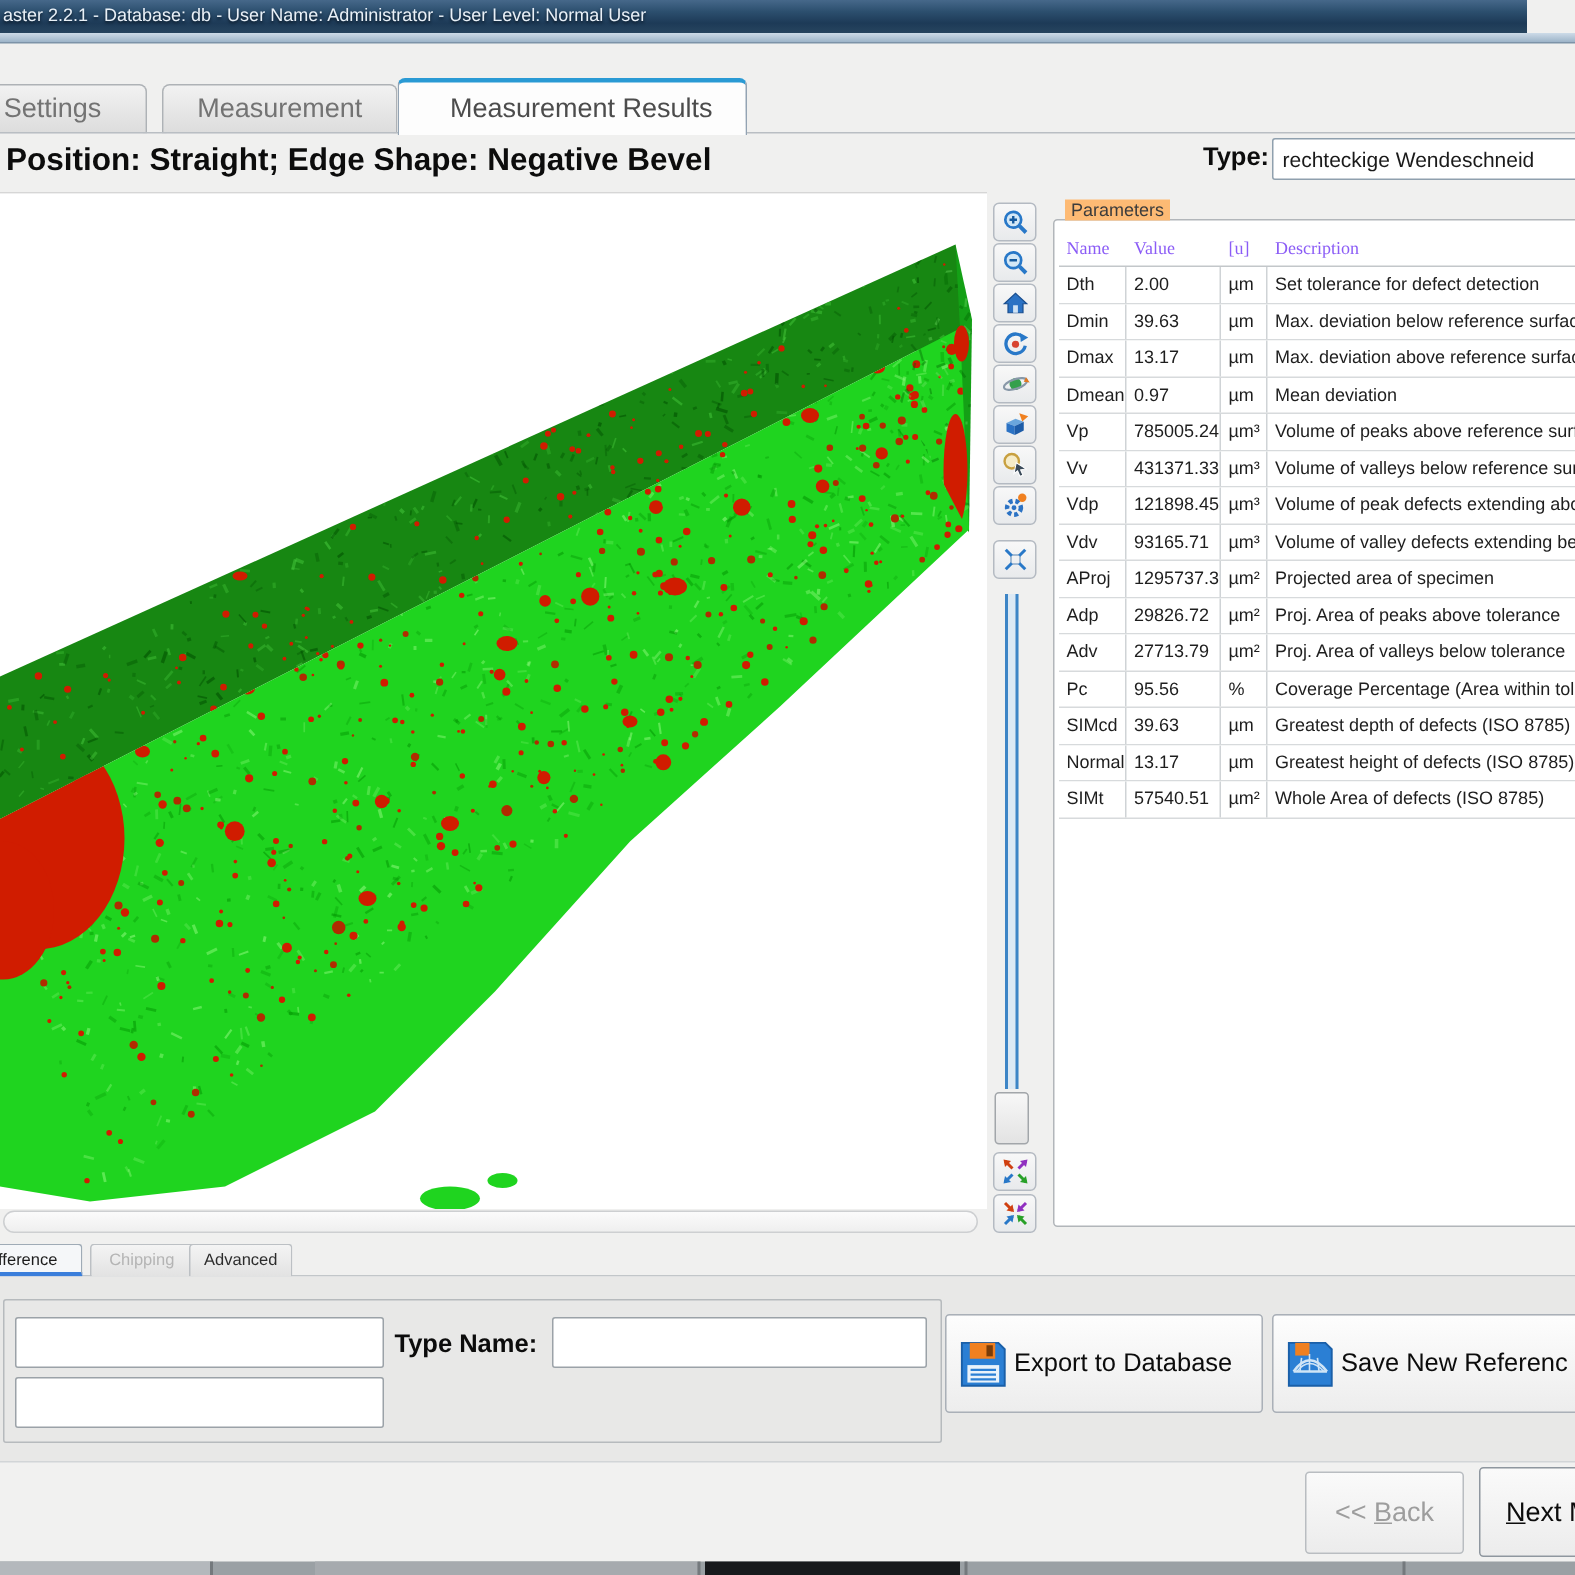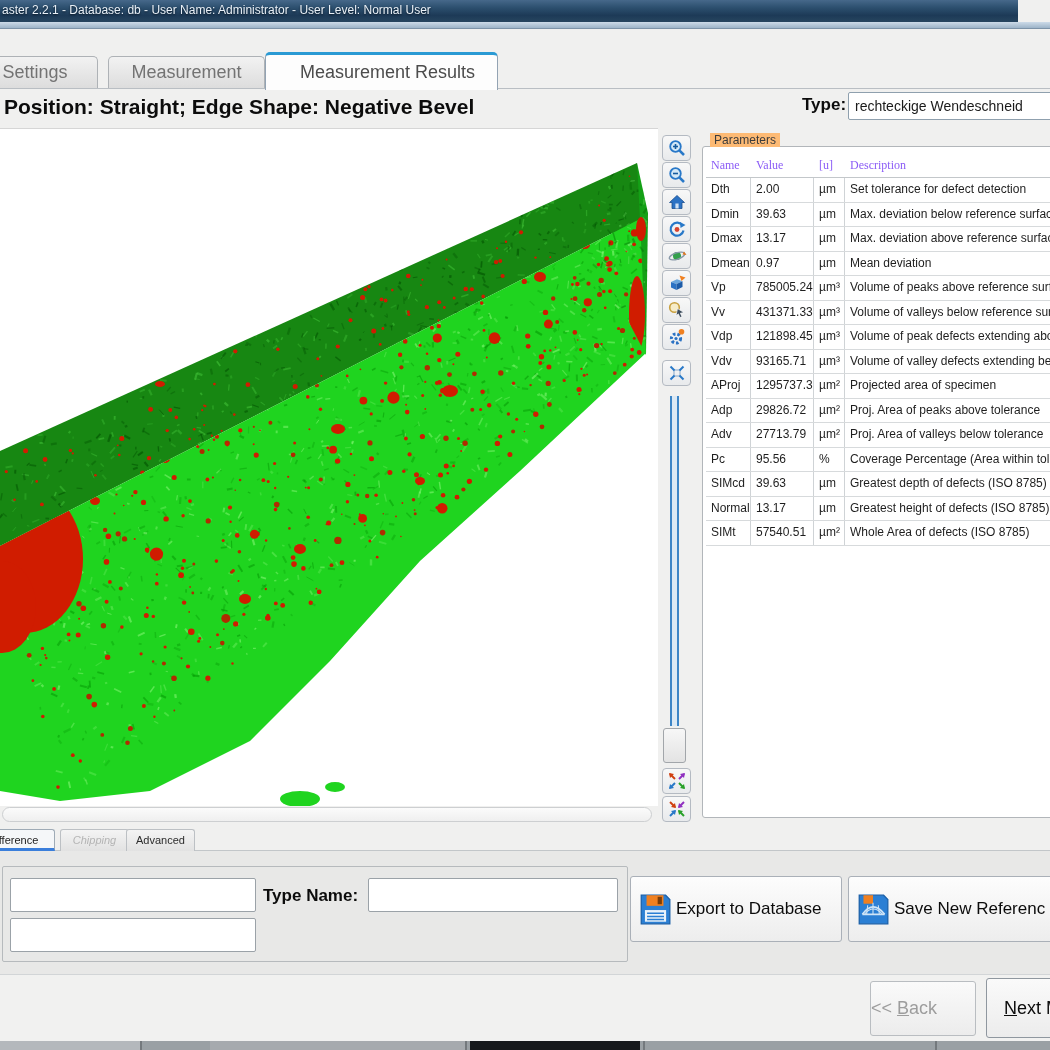--- a/index.html
+++ b/index.html
@@ -62,21 +62,21 @@
   .pcell.c2{width:31px;}
   .pcell.c3{width:213px;border-right:none;}
   .prow.hdr .pcell{border-right:none;color:#8b5cf6;font-family:Liberation Serif, serif;}
 
   
   #btabstrip{left:0;top:826px;width:1050px;height:25px;background:#f0f0ef;border-bottom:1px solid #c2c6c9;box-sizing:border-box;}
   .btab{position:absolute;top:829px;height:22px;box-sizing:border-box;font-size:11px;text-align:center;
     line-height:20px;background:linear-gradient(#f4f4f4,#e2e2e2);border:1px solid #bcc0c4;border-bottom:none;
     border-radius:3px 3px 0 0;color:#2c2c2c;white-space:nowrap;overflow:hidden;}
   #btab1{left:-18px;width:73px;background:#f5f7f9;border:1px solid #9fabb6;border-bottom:3px solid #3a7edb;color:#1c1c1c;}
-  #btab2{left:60px;width:69px;color:#b4b4b4;font-style:italic;}
+  #btab2{left:60px;width:69px;color:#b4b4b4;}
   #btab3{left:126px;width:69px;}
 
   
   #formarea{left:0;top:851px;width:1050px;height:123px;background:#e8e8e7;}
   #formgroup{left:2px;top:866px;width:626px;height:96px;border:1px solid #b6babd;border-radius:2px;box-sizing:border-box;}
   .field{position:absolute;background:#fff;border:1px solid #9ba2a8;border-radius:2px;box-sizing:border-box;
     font-size:14px;padding:0 6px;color:#111;}
   #field1{left:10px;top:878px;width:246px;height:34px;}
   #field3{left:10px;top:918px;width:246px;height:34px;}
   #typenamefield{left:368px;top:878px;width:250px;height:34px;}
@@ -85,21 +85,21 @@
   .bigbtn{position:absolute;top:876px;height:66px;box-sizing:border-box;display:flex;align-items:center;
     background:linear-gradient(#fdfdfd,#ededed);border:1px solid #aab0b8;border-radius:3px;
     font-size:17px;color:#0c0c0c;white-space:nowrap;overflow:hidden;padding-left:6px;}
   #exportbtn{left:630px;width:212px;text-align:center;}
   #savebtn{left:848px;width:240px;}
   .bigbtn svg{flex:0 0 auto;margin-right:3px;}
 
   
   #navbar{left:0;top:974px;width:1050px;height:67px;background:#f1f1f0;border-top:1px solid #d2d5d7;box-sizing:border-box;}
   .navbtn{position:absolute;box-sizing:border-box;background:linear-gradient(#fafafa,#ececec);
-    border:1px solid #b9bdc1;border-radius:3px;font-size:18px;text-align:left;white-space:nowrap;overflow:hidden;}
+    border:1px solid #b9bdc1;border-radius:3px;font-size:18px;text-align:center;white-space:nowrap;overflow:hidden;}
   #backbtn{left:870px;top:981px;width:106px;height:55px;color:#9d9d9d;line-height:53px;}
   #nextbtn{left:986px;top:978px;width:130px;height:60px;color:#0c0c0c;line-height:58px;border:1px solid #8f979f;text-align:left;padding-left:17px;}
   .ul{text-decoration:underline;}
 
   
   #taskstrip{left:0;top:1041px;width:1050px;height:9px;background:#9aa0a4;}
   .tseg{position:absolute;top:0;height:9px;}
 </style>
 </head>
 <body>

